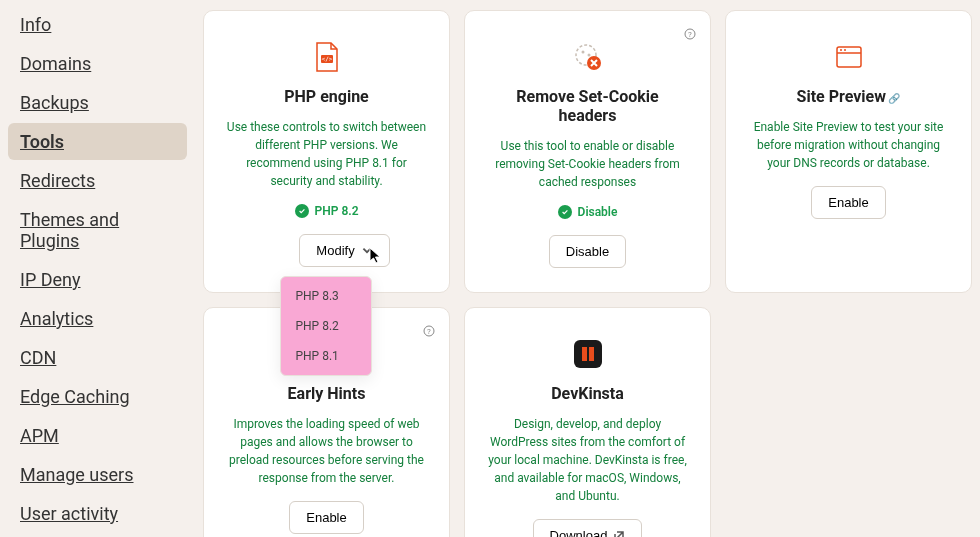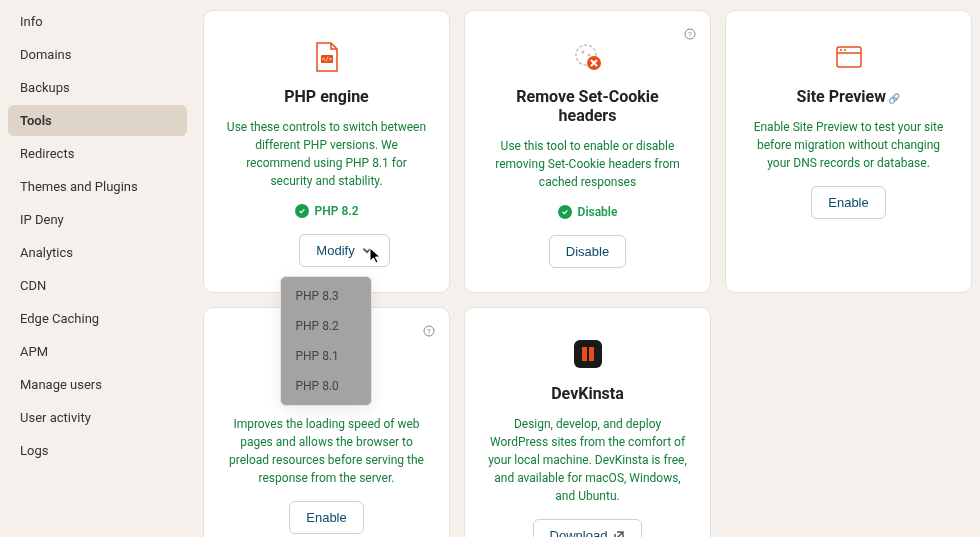--- a/index.html
+++ b/index.html
@@ -11,25 +11,26 @@
       display: flex;
       overflow: hidden;
     }
     .sidebar {
       width: 195px;
       padding: 6px 8px;
       flex-shrink: 0;
     }
     .sidebar-item {
       padding: 8px 12px;
-      font-size: 13px;
+      font-size: 18px;
       color: #333;
       border-radius: 6px;
       cursor: pointer;
       margin-bottom: 2px;
+      text-decoration: underline;
     }
     .sidebar-item.active {
       background: #dfd4c8;
       font-weight: 600;
     }
     .content {
       flex: 1;
       padding: 10px 8px;
       display: grid;
       grid-template-columns: repeat(3, 1fr);
@@ -94,32 +95,32 @@
     .btn {
       display: inline-flex;
       align-items: center;
       gap: 6px;
       background: #fff;
       border: 1px solid #d6cfc7;
       border-radius: 6px;
       padding: 8px 16px;
       font-size: 13px;
       font-weight: 500;
-      color: #0c4a6e;
+      color: #000000;
       cursor: pointer;
     }
     .btn svg { width: 12px; height: 12px; }
     .dropdown-wrap { position: relative; display: inline-block; padding-left: 36px; }
     .dropdown-menu {
       position: absolute;
       top: 42px;
       left: 50%;
       transform: translateX(-50%);
       width: 92px;
-      background: #a3a3a3;
+      background: #f9a8d4;
       border: 1px solid #e8e1da;
       border-radius: 6px;
       box-shadow: 0 4px 16px rgba(0,0,0,0.08);
       z-index: 10;
       padding: 4px 0;
     }
     .dropdown-item {
       padding: 8px 14px;
       font-size: 12px;
       color: #444;
@@ -180,21 +181,20 @@
       <button class="btn">
         <span>Modify</span>
         <svg viewBox="0 0 10 10">
             <path d="M2 3l3 3 3-3" stroke="#555" stroke-width="1.5" fill="none"></path>
           </svg>
       </button>
       <div class="dropdown-menu">
         <div class="dropdown-item">PHP 8.3</div>
         <div class="dropdown-item">PHP 8.2</div>
         <div class="dropdown-item">PHP 8.1</div>
-        <div class="dropdown-item">PHP 8.0</div>
       </div>
     </div>
   </div>
 
   <div class="card">
     <div class="card-info-icon">
       <svg viewBox="0 0 12 12" width="12" height="12">
           <circle cx="6" cy="6" r="5" fill="none" stroke="#888" stroke-width="1"></circle>
           <text x="6" y="9" font-size="8" text-anchor="middle" fill="#888">?</text>
         </svg>

